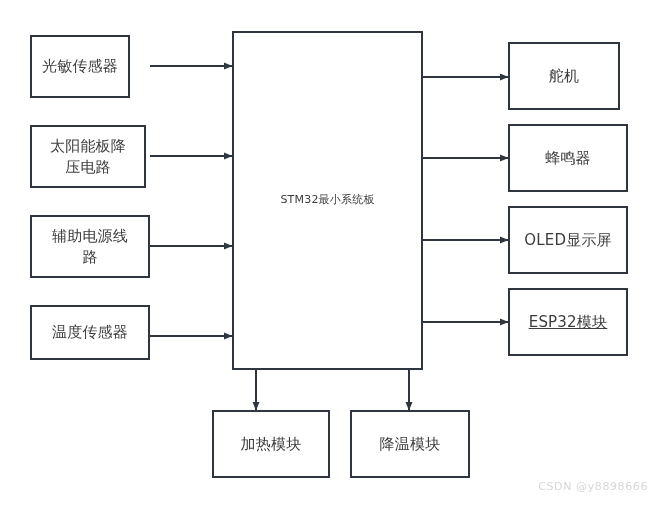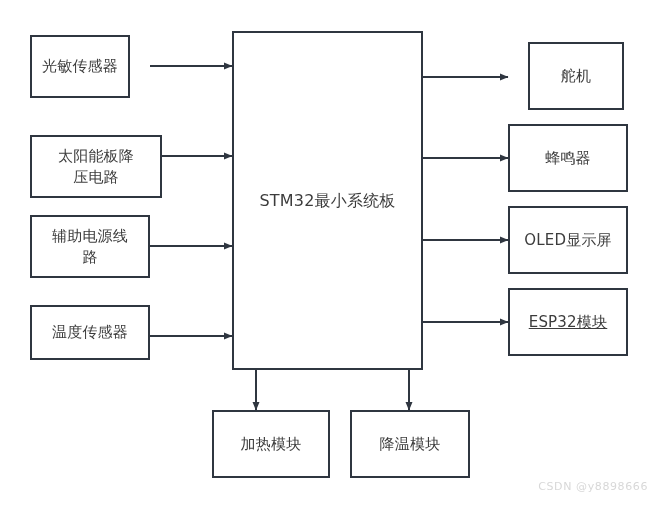--- a/index.html
+++ b/index.html
@@ -24,21 +24,21 @@
     align-items: center;
     justify-content: center;
     text-align: center;
     color: #3c3c3c;
     font-size: 15px;
     line-height: 1.35;
     letter-spacing: 0.2px;
     white-space: pre-line;
   }
   .node.center {
-    font-size: 16px;
+    font-size: 11px;
   }
   .edge-svg {
     position: absolute;
     left: 0;
     top: 0;
     width: 658px;
     height: 509px;
     pointer-events: none;
   }
   .edge-line {
@@ -78,26 +78,26 @@
         <line x1="423" y1="322" x2="508" y2="322" class="edge-line" marker-end="url(#arrowhead)"></line>
         <line x1="256" y1="370" x2="256" y2="410" class="edge-line" marker-end="url(#arrowhead)"></line>
         <line x1="409" y1="370" x2="409" y2="410" class="edge-line" marker-end="url(#arrowhead)"></line>
       </g>
   </svg>
 
   <div class="node center" style="left:232px; top:31px; width:191px; height:339px;">STM32最小系统板</div>
 
   <div id="nodes-layer">
       <div class="node" style="left: 30px; top: 35px; width: 100px; height: 63px;">光敏传感器</div>
-      <div class="node" style="left: 30px; top: 135px; width: 132px; height: 63px;">太阳能板降
+      <div class="node" style="left: 30px; top: 125px; width: 116px; height: 63px;">太阳能板降
 压电路</div>
       <div class="node" style="left: 30px; top: 215px; width: 120px; height: 63px;">辅助电源线
 路</div>
       <div class="node" style="left: 30px; top: 305px; width: 120px; height: 55px;">温度传感器</div>
-      <div class="node" style="left: 528px; top: 42px; width: 96px; height: 68px;">舵机</div>
+      <div class="node" style="left: 508px; top: 42px; width: 112px; height: 68px;">舵机</div>
       <div class="node" style="left: 508px; top: 124px; width: 120px; height: 68px;">蜂鸣器</div>
       <div class="node" style="left: 508px; top: 206px; width: 120px; height: 68px;">OLED显示屏</div>
       <div class="node" style="left: 508px; top: 288px; width: 120px; height: 68px; text-decoration: underline;">ESP32模块</div>
       <div class="node" style="left: 197px; top: 410px; width: 118px; height: 68px; margin-left: 15px;">加热模块</div>
       <div class="node" style="left: 350px; top: 410px; width: 120px; height: 68px;">降温模块</div>
     </div>
 
   <div class="watermark">CSDN @y8898666</div>
 </div>
 

